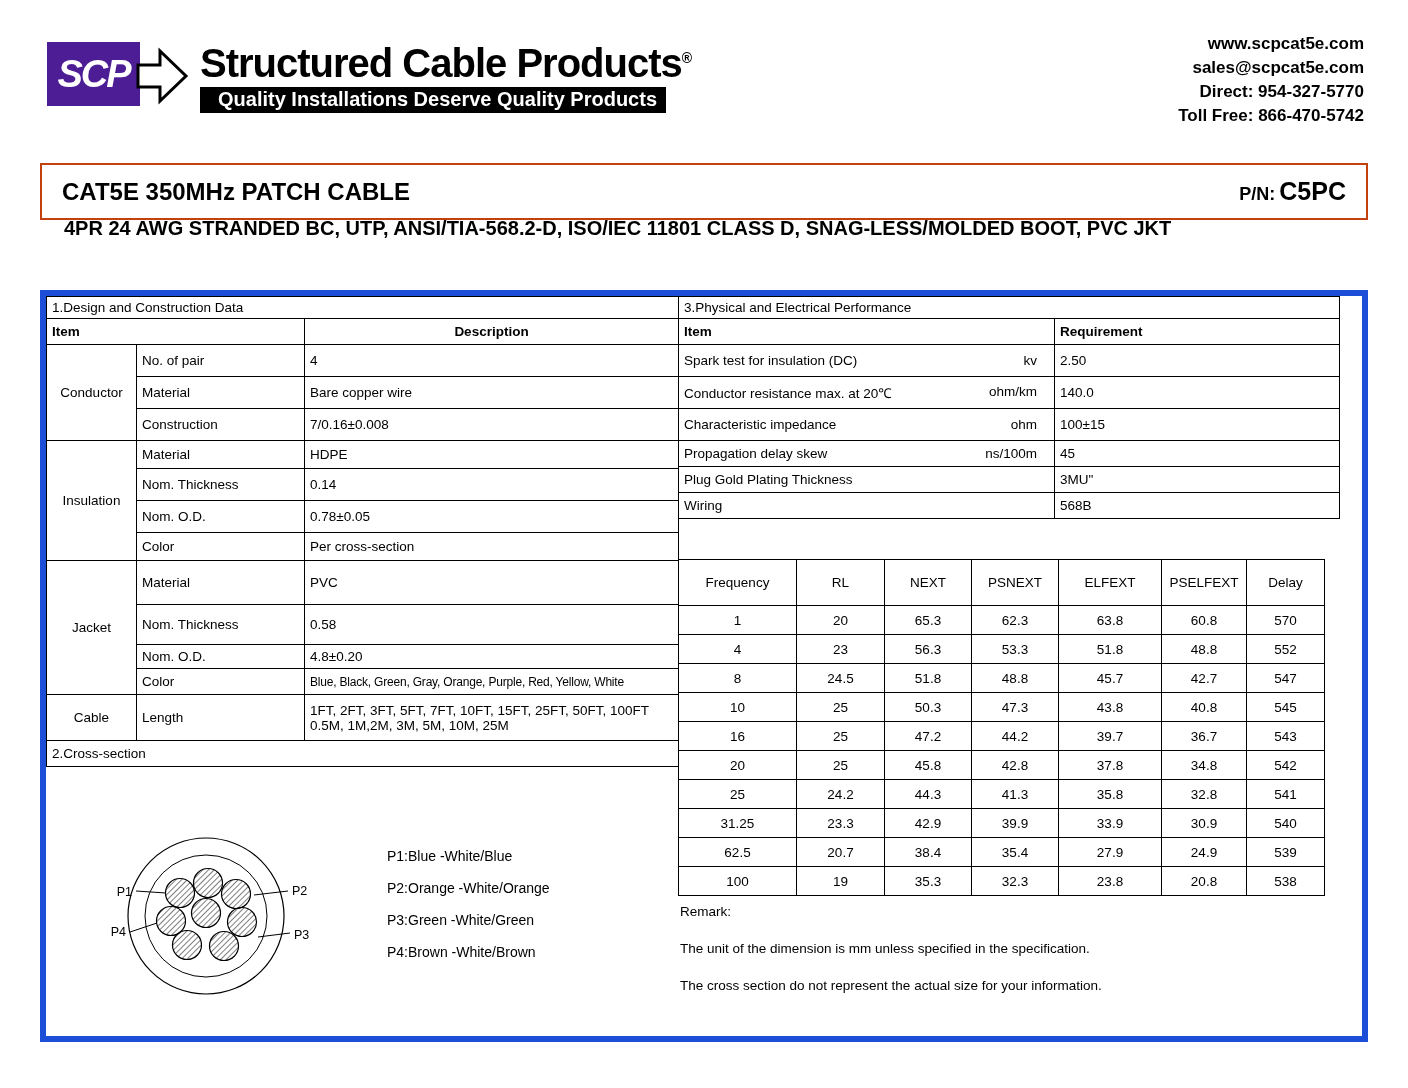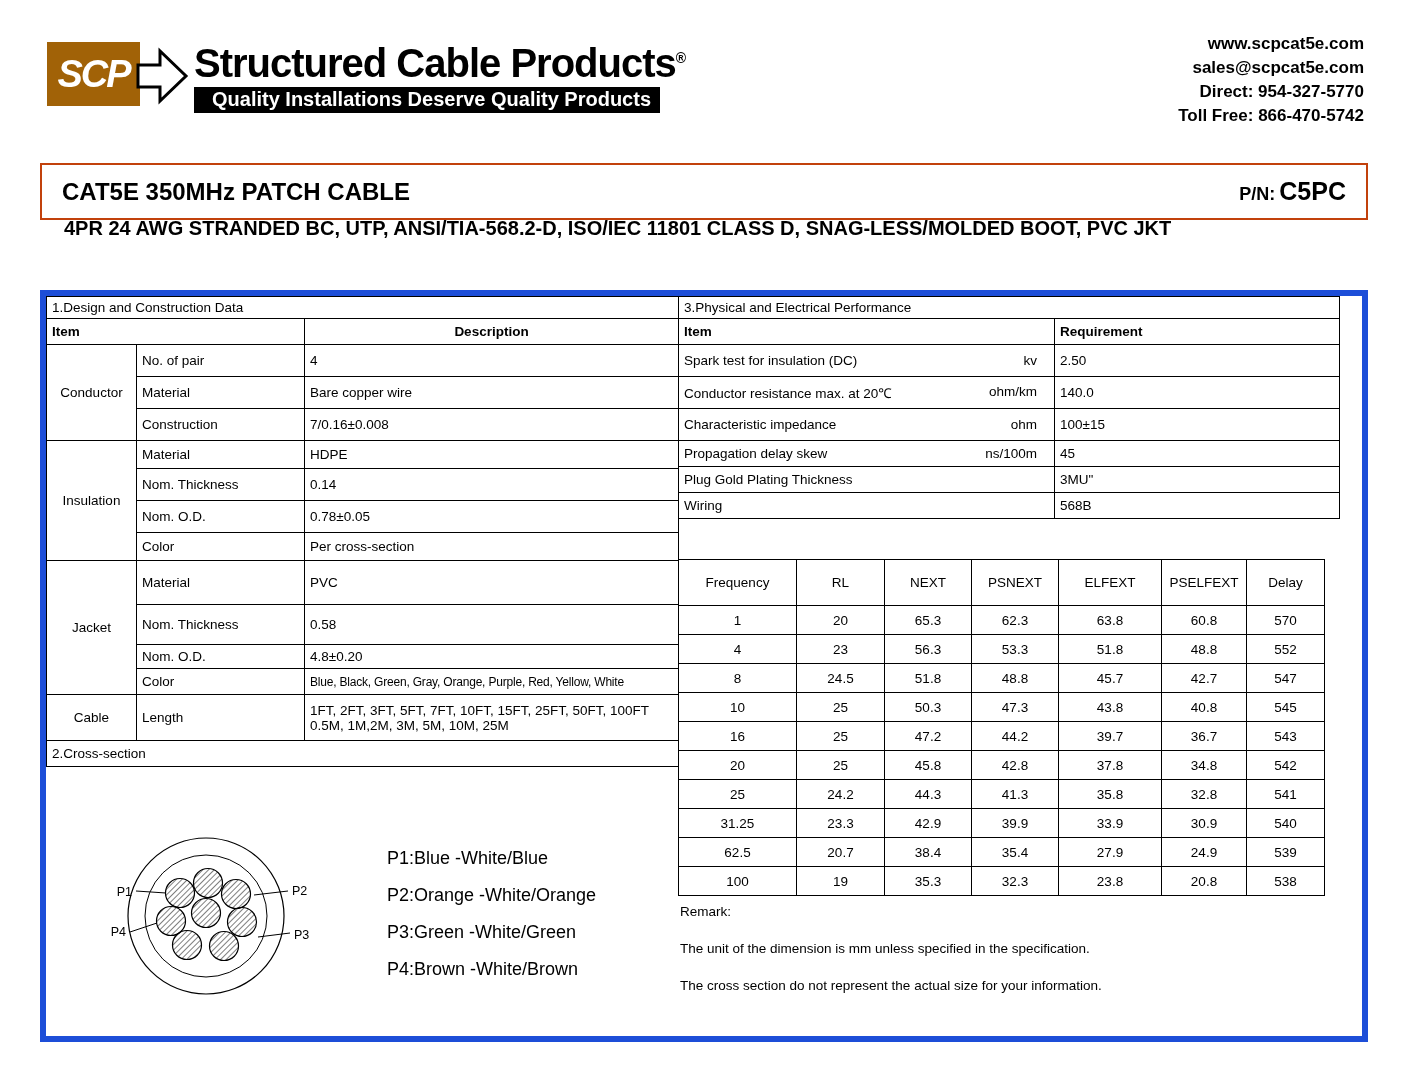--- a/index.html
+++ b/index.html
@@ -1,24 +1,24 @@
 <!DOCTYPE html>
 <html><head>
 <meta charset="utf-8">
 <style>
   * { box-sizing: border-box; margin: 0; padding: 0; }
   body { background: #fff; font-family: "Liberation Sans", sans-serif; color: #000; }
   .page { position: relative; width: 1408px; height: 1088px; background: #fff; overflow: hidden; }
 
   
   .logo-area { position: absolute; left: 47px; top: 42px; display: flex; align-items: flex-start; }
-  .scp-box { width: 93px; height: 64px; background: #a16207; color: #fff; display: flex; align-items: center; justify-content: center;
+  .scp-box { width: 93px; height: 64px; background: #4c1d95; color: #fff; display: flex; align-items: center; justify-content: center;
              font-size: 38px; font-weight: bold; font-style: italic; letter-spacing: -2px; }
   .logo-arrow { margin-left: -4px; margin-top: 2px; }
-  .brand-block { margin-left: 4px; }
+  .brand-block { margin-left: 10px; }
   .brand-name { font-size: 40px; font-weight: bold; letter-spacing: -1px; line-height: 1.05; white-space: nowrap; }
   .brand-name sup { font-size: 14px; vertical-align: super; }
   .brand-tagline { display: inline-block; background: #000; color: #fff; font-size: 20px; font-weight: bold;
                    padding: 1px 9px 2px 18px; margin-top: 3px; white-space: nowrap; }
   .contact { position: absolute; right: 44px; top: 32px; text-align: right; font-size: 17px; font-weight: bold; line-height: 24px; }
 
   
   .title-box { position: absolute; left: 40px; right: 40px; top: 163px; height: 57px; border: 2px solid #c2410c;
                display: flex; align-items: center; justify-content: space-between; padding: 0 20px; }
   .product-title { font-size: 24px; font-weight: bold; }
@@ -49,21 +49,21 @@
 
   .phys { width: 661px; }
   .phys .unit { float: right; padding-right: 12px; }
 
   .perf { position: absolute; left: 0; top: 263px; width: 646px; }
   .perf td { text-align: center; }
   .perf tr.phead td { height: 46px; }
   .perf tr.prow td { height: 29px; }
 
   .cross-svg { position: absolute; left: 10px; top: 505px; }
-  .legend { position: absolute; left: 341px; top: 552px; font-size: 18px; }
+  .legend { position: absolute; left: 341px; top: 552px; font-size: 14px; }
   .legend div { margin-bottom: 16px; }
 
   .remark { position: absolute; left: 2px; top: 608px; font-size: 13.5px; }
   .remark .rline { margin-top: 22px; }
 </style>
 </head>
 <body>
 
 <div class="page">
 

